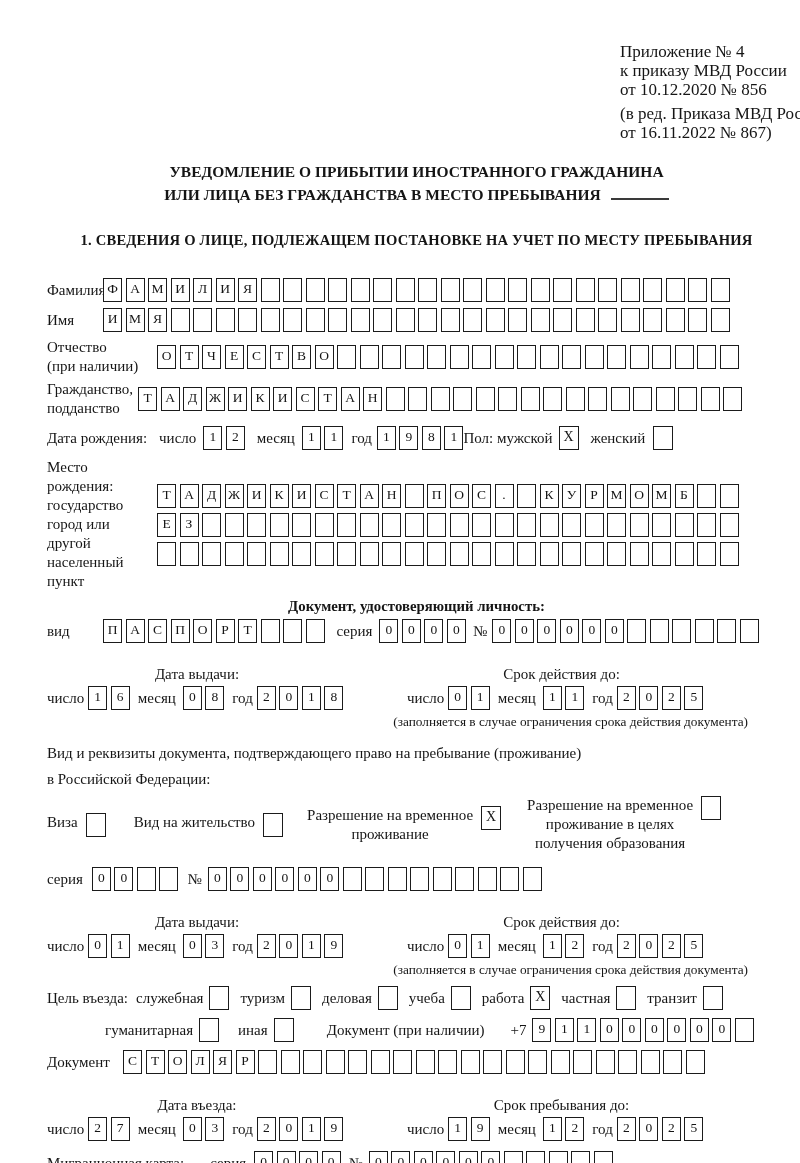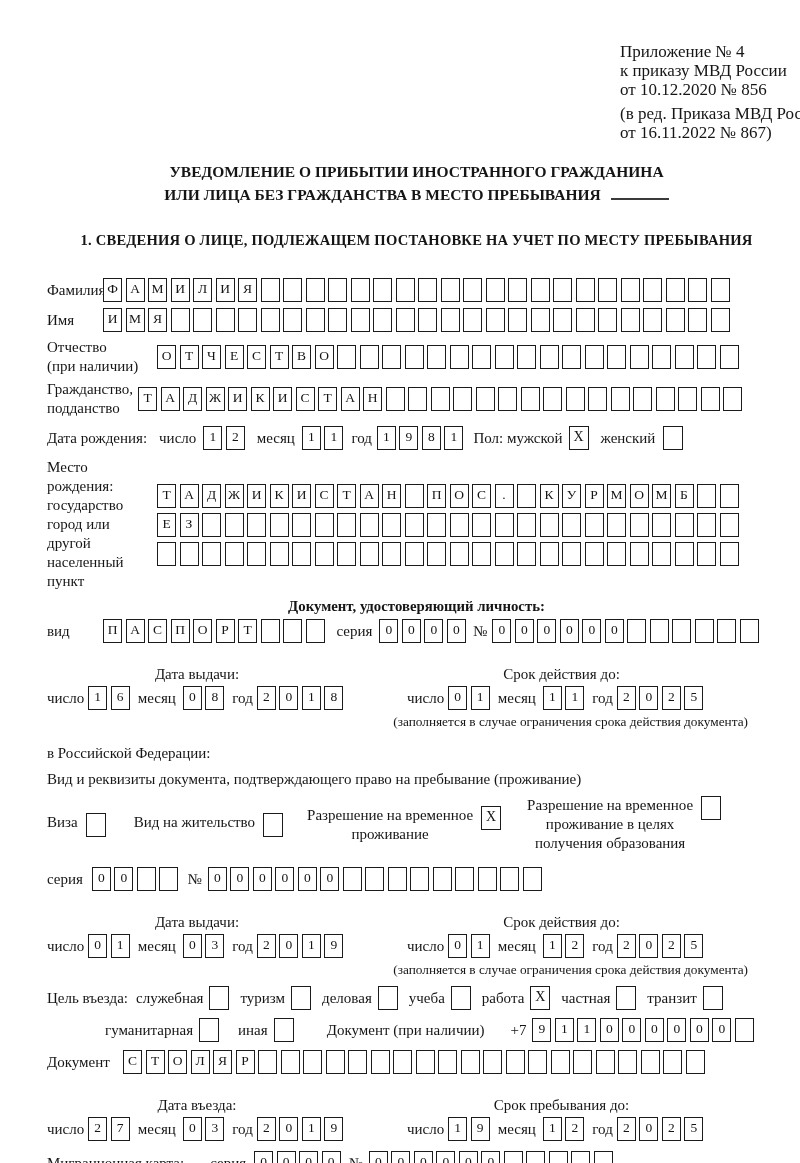--- a/index.html
+++ b/index.html
@@ -213,21 +213,21 @@
         <span class="box">1</span>
         <span class="box">1</span>
       </span>
     <span class="lab" style="margin:0 5px 0 8px">год</span>
     <span class="brow">
         <span class="box">1</span>
         <span class="box">9</span>
         <span class="box">8</span>
         <span class="box">1</span>
       </span>
-    <span class="lab" style="margin-left:10px;margin-right:6px">Пол: мужской</span>
+    <span class="lab" style="margin-right:6px">Пол: мужской</span>
     <span class="cbox">X</span>
     <span class="lab" style="margin-left:12px;margin-right:8px">женский</span>
     <span class="cbox"></span>
   </div>
 
   <div class="row top mt8">
     <span class="lab w110">
       <span>Место рождения:</span><br>
       <span>государство</span><br>
       <span>город или другой</span><br>
@@ -403,22 +403,22 @@
             <span class="box">0</span>
             <span class="box">2</span>
             <span class="box">5</span>
           </span>
       </div>
     </div>
   </div>
   <div class="note">(заполняется в случае ограничения срока действия документа)</div>
 
   <div class="mt10" style="line-height:26px">
+    <div>Вид и реквизиты документа, подтверждающего право на пребывание (проживание)</div>
     <div>в Российской Федерации:</div>
-    <div>Вид и реквизиты документа, подтверждающего право на пребывание (проживание)</div>
   </div>
 
   <div class="row top mt4">
     <div class="opt">
       <span class="olbl">Виза</span>
       <span class="cbox"></span>
     </div>
     <div class="opt" style="margin-left:14px">
       <span class="olbl">Вид на жительство</span>
       <span class="cbox"></span>

